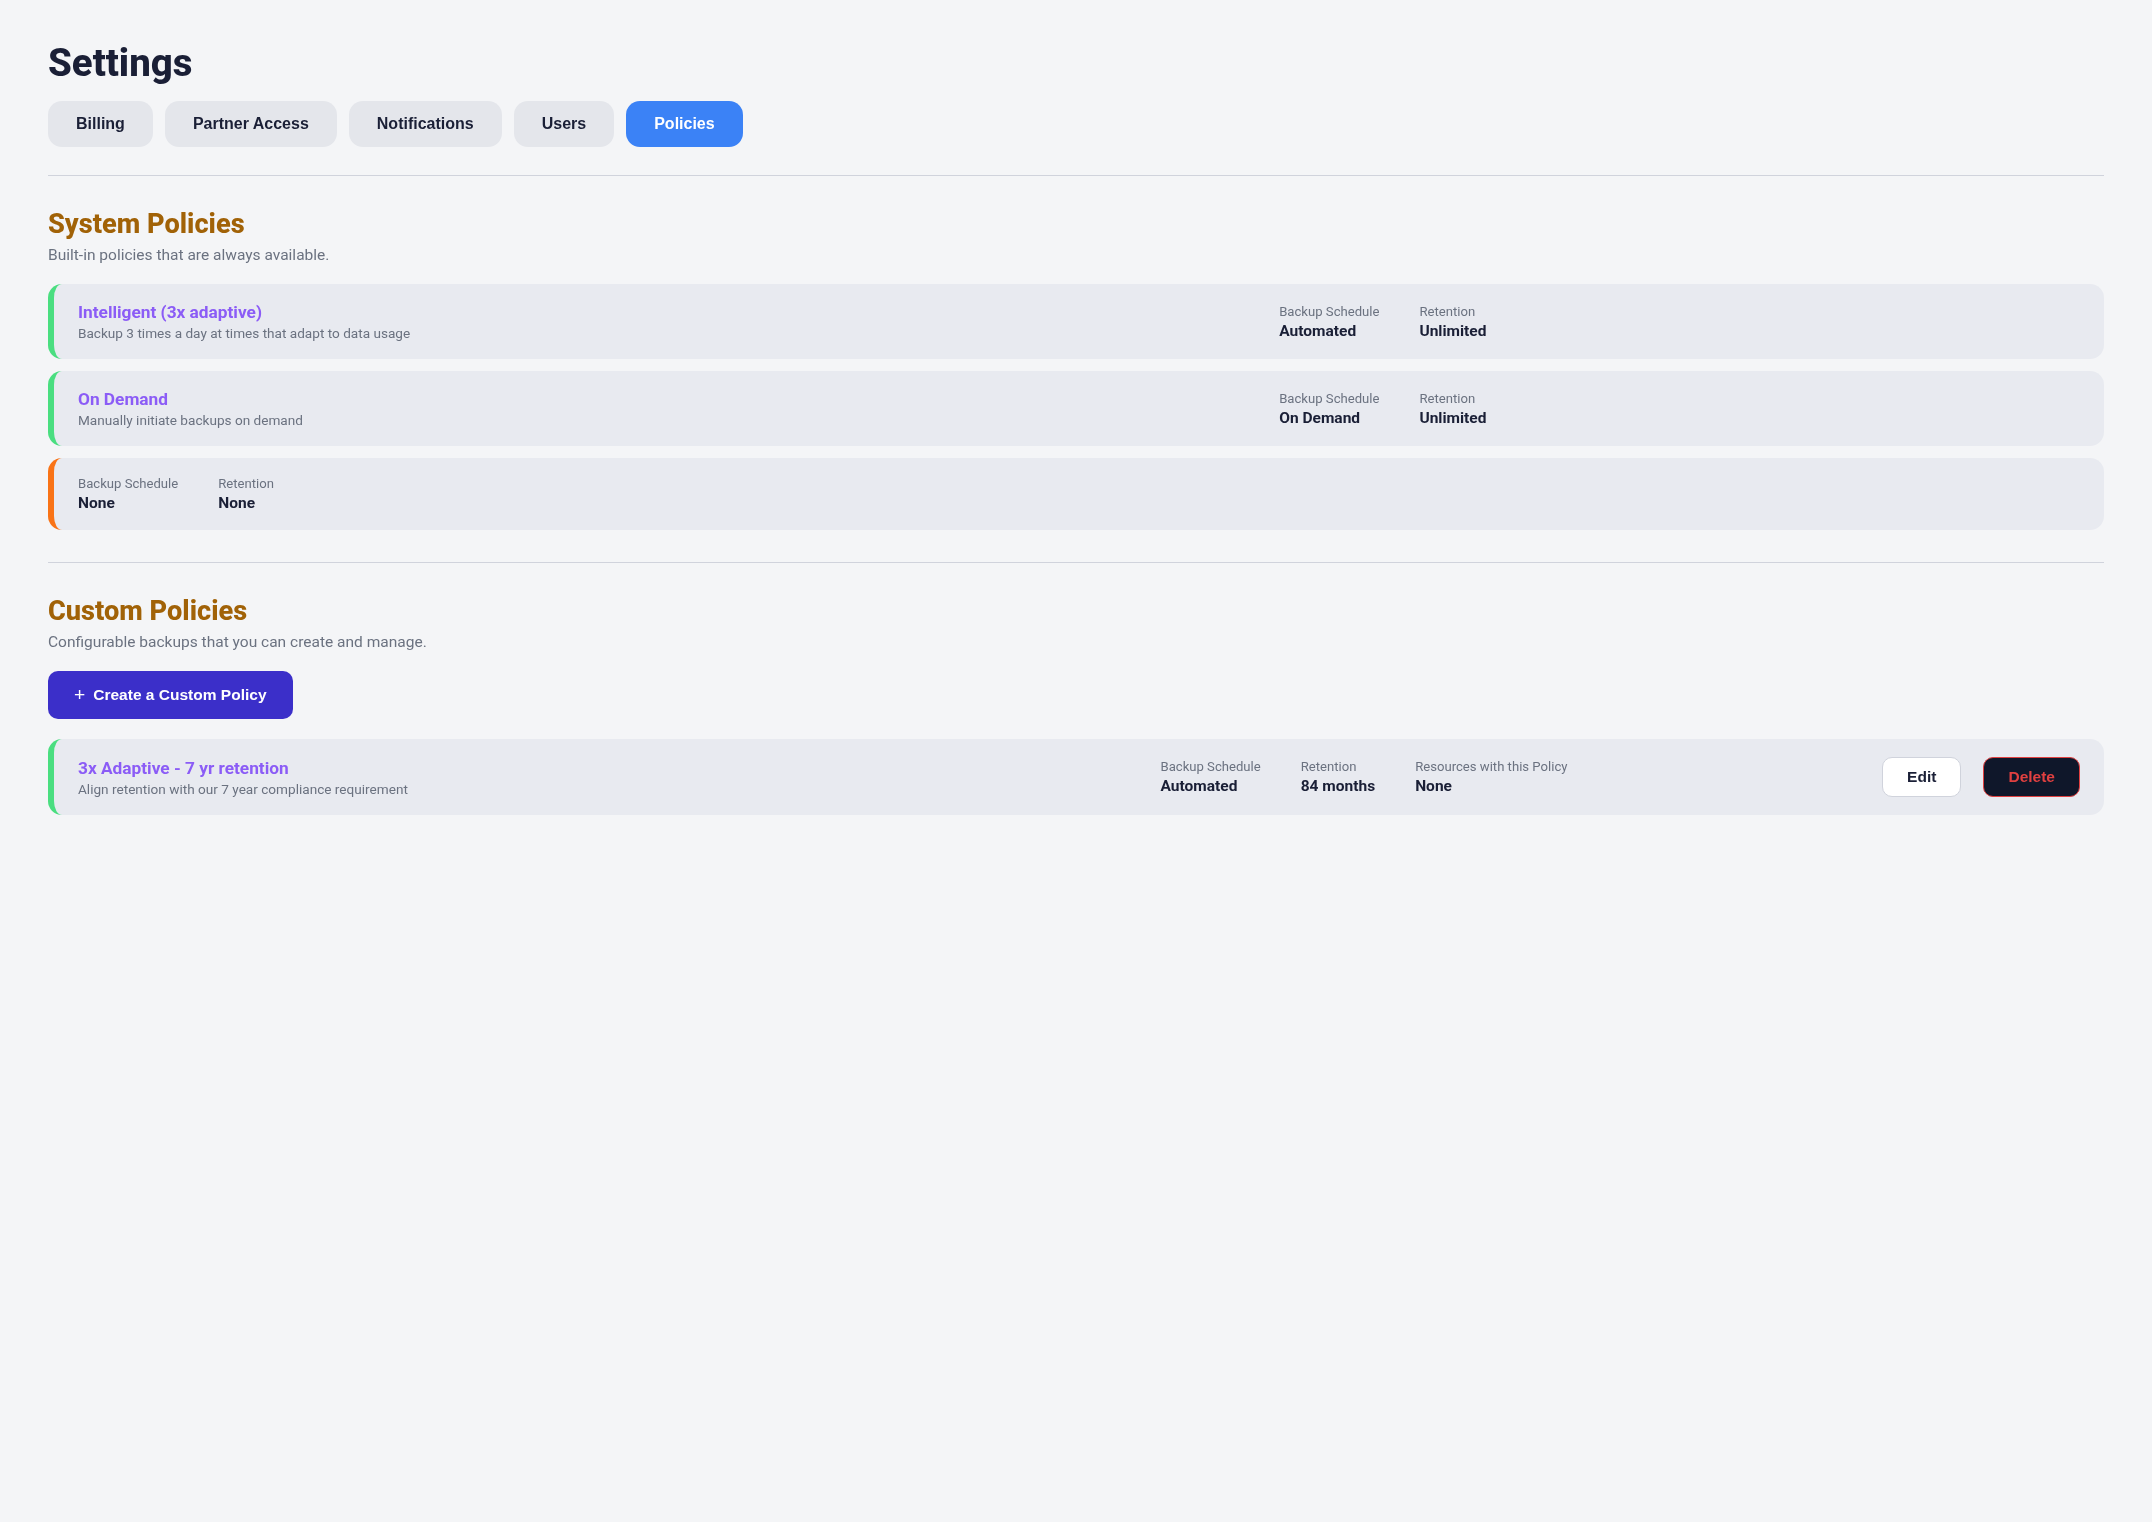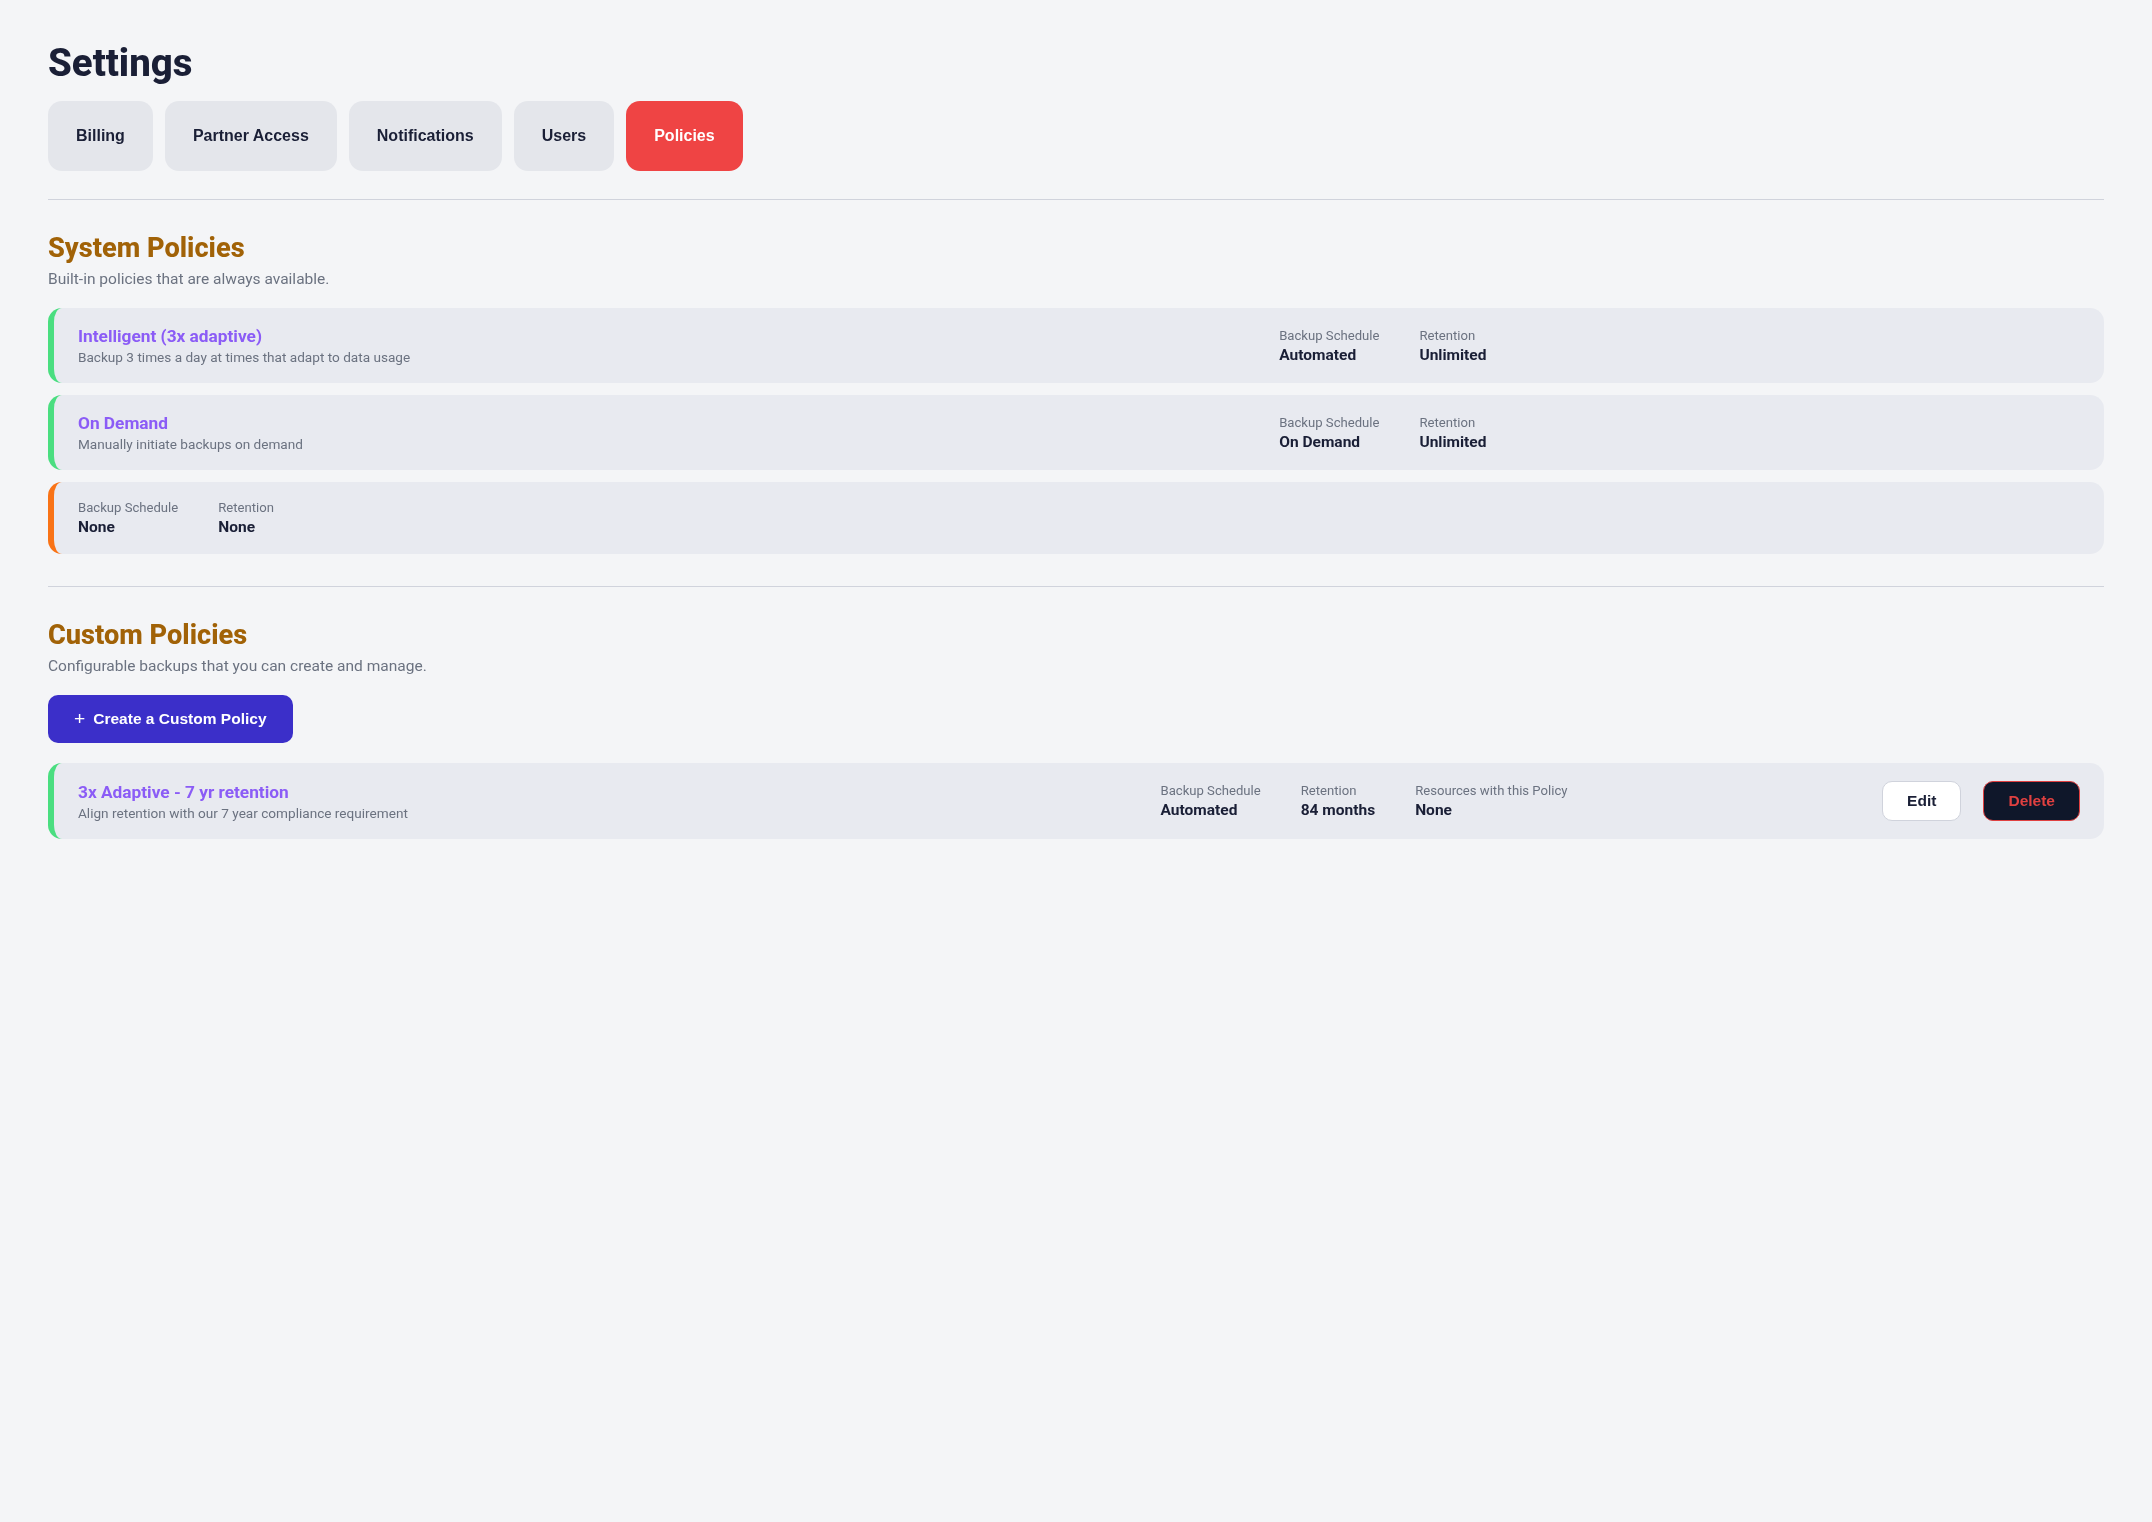--- a/index.html
+++ b/index.html
@@ -16,32 +16,32 @@
       color: #1a1f36;
       margin-bottom: 16px;
     }
     .tabs {
       display: flex;
       gap: 12px;
       margin-bottom: 28px;
       flex-wrap: wrap;
     }
     .tab-btn {
-      padding: 26px 28px;
+      padding: 14px 28px;
       border-radius: 14px;
       border: none;
       cursor: pointer;
       font-size: 1rem;
       font-weight: 600;
       background: #e4e6eb;
       color: #1a1f36;
       transition: background 0.15s;
     }
     .tab-btn.active {
-      background: #ef4444;
+      background: #3b82f6;
       color: #fff;
     }
     .divider {
       border: none;
       border-top: 1.5px solid #d0d3dc;
       margin: 8px 0 32px 0;
     }
     .section-title {
       font-size: 1.7rem;
       font-weight: 800;

